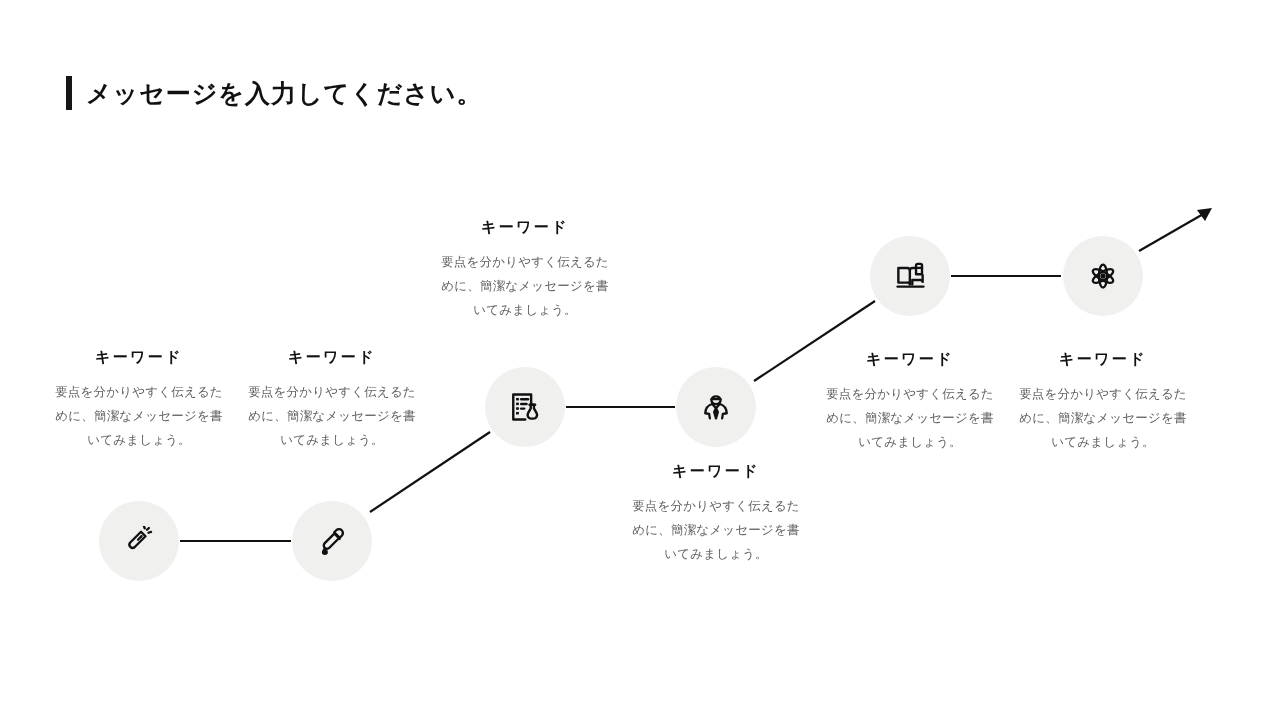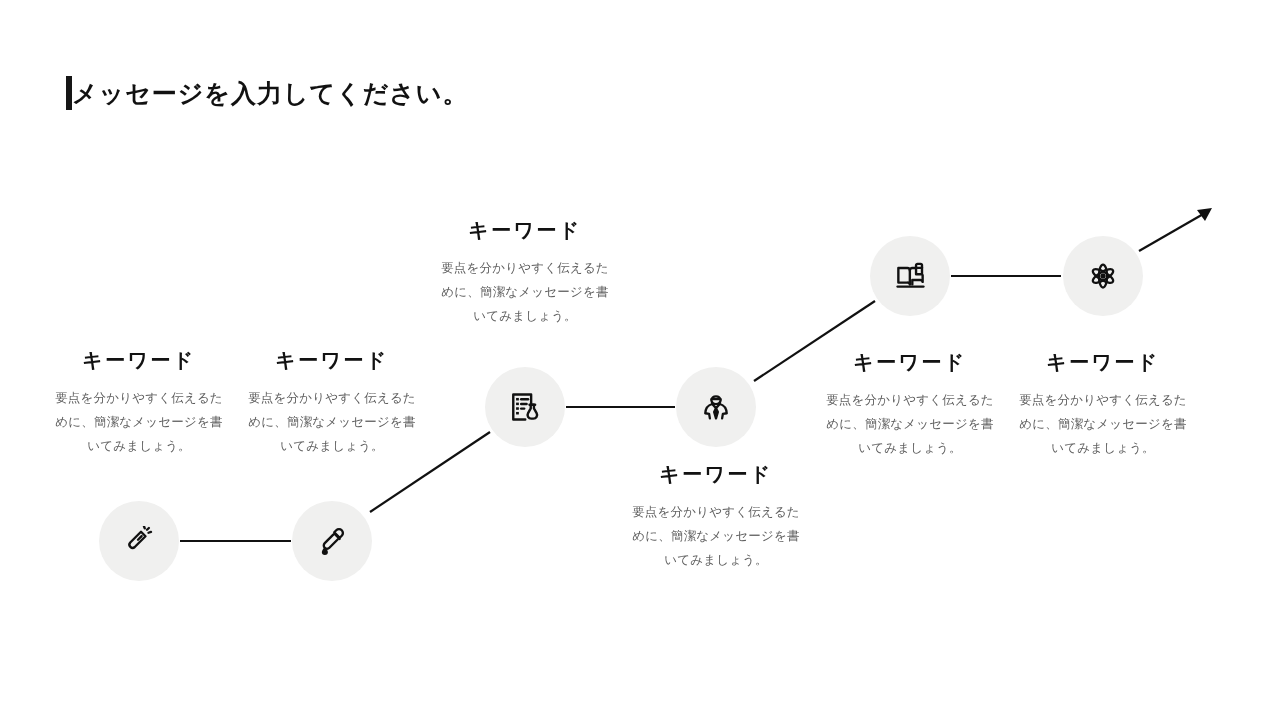--- a/index.html
+++ b/index.html
@@ -16,20 +16,21 @@
     color: #1a1a1a;
   }
 
   
   #header {
     position: absolute;
     left: 66px;
     top: 64px;
     display: flex;
     align-items: center;
+    gap: 14px;
   }
   #accent-bar {
     width: 6px;
     height: 34px;
     background: #161616;
     flex: 0 0 auto;
   }
   #page-title {
     font-size: 25px;
     font-weight: 600;
@@ -78,21 +79,21 @@
     display: block;
   }
 
   
   .text-block {
     position: absolute;
     width: 190px;
     text-align: center;
   }
   .text-block .kw-title {
-    font-size: 20px;
+    font-size: 15px;
     font-weight: 700;
     letter-spacing: 2.4px;
     color: #121212;
     margin: 0 0 14px 0;
     line-height: 1.2;
   }
   .text-block .kw-body {
     font-size: 12.5px;
     line-height: 1.92;
     color: #5f5f5f;

